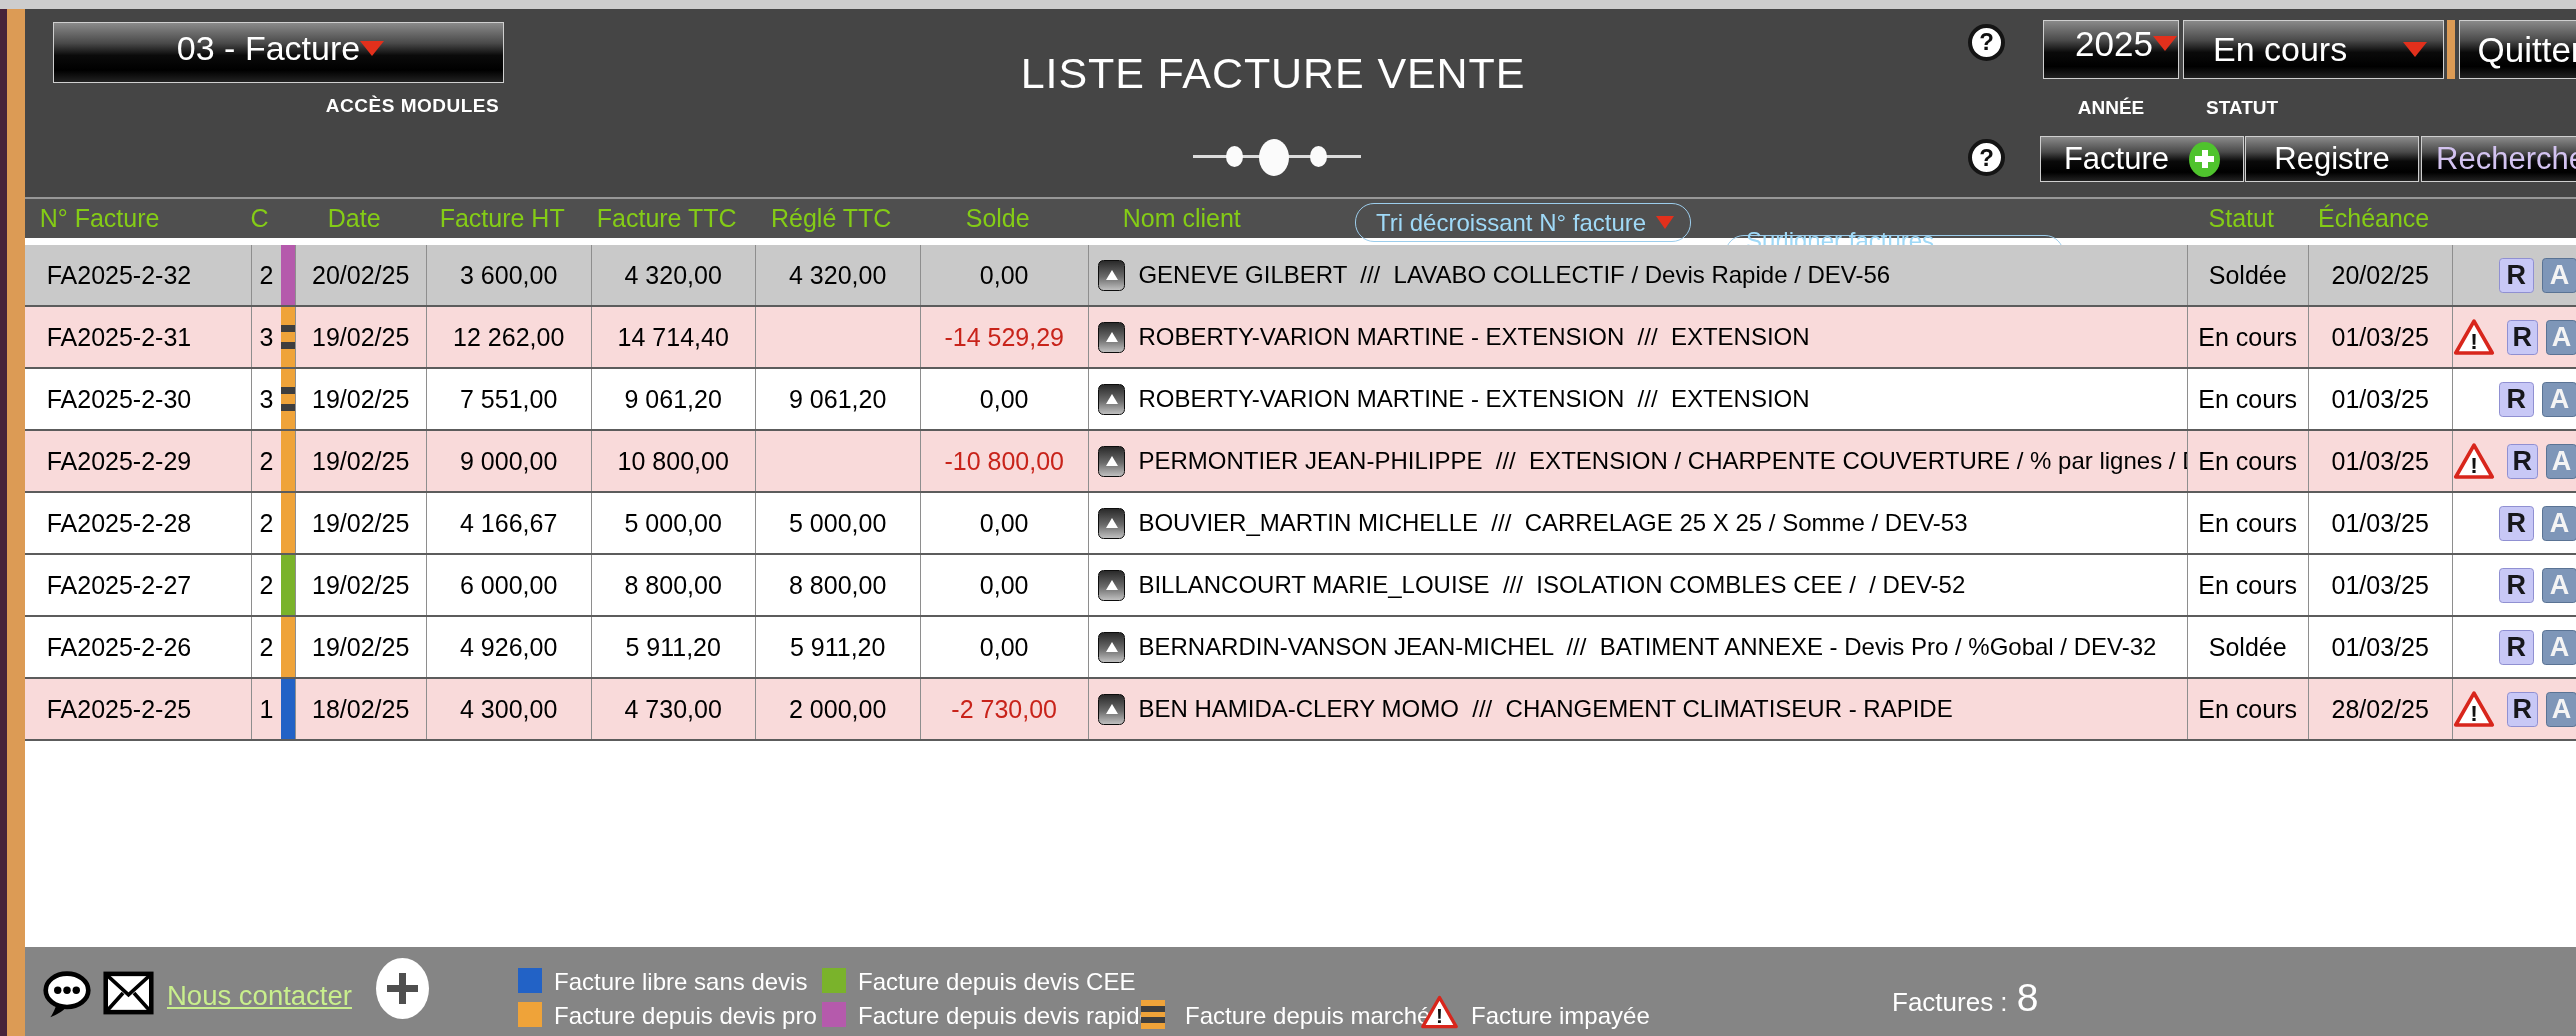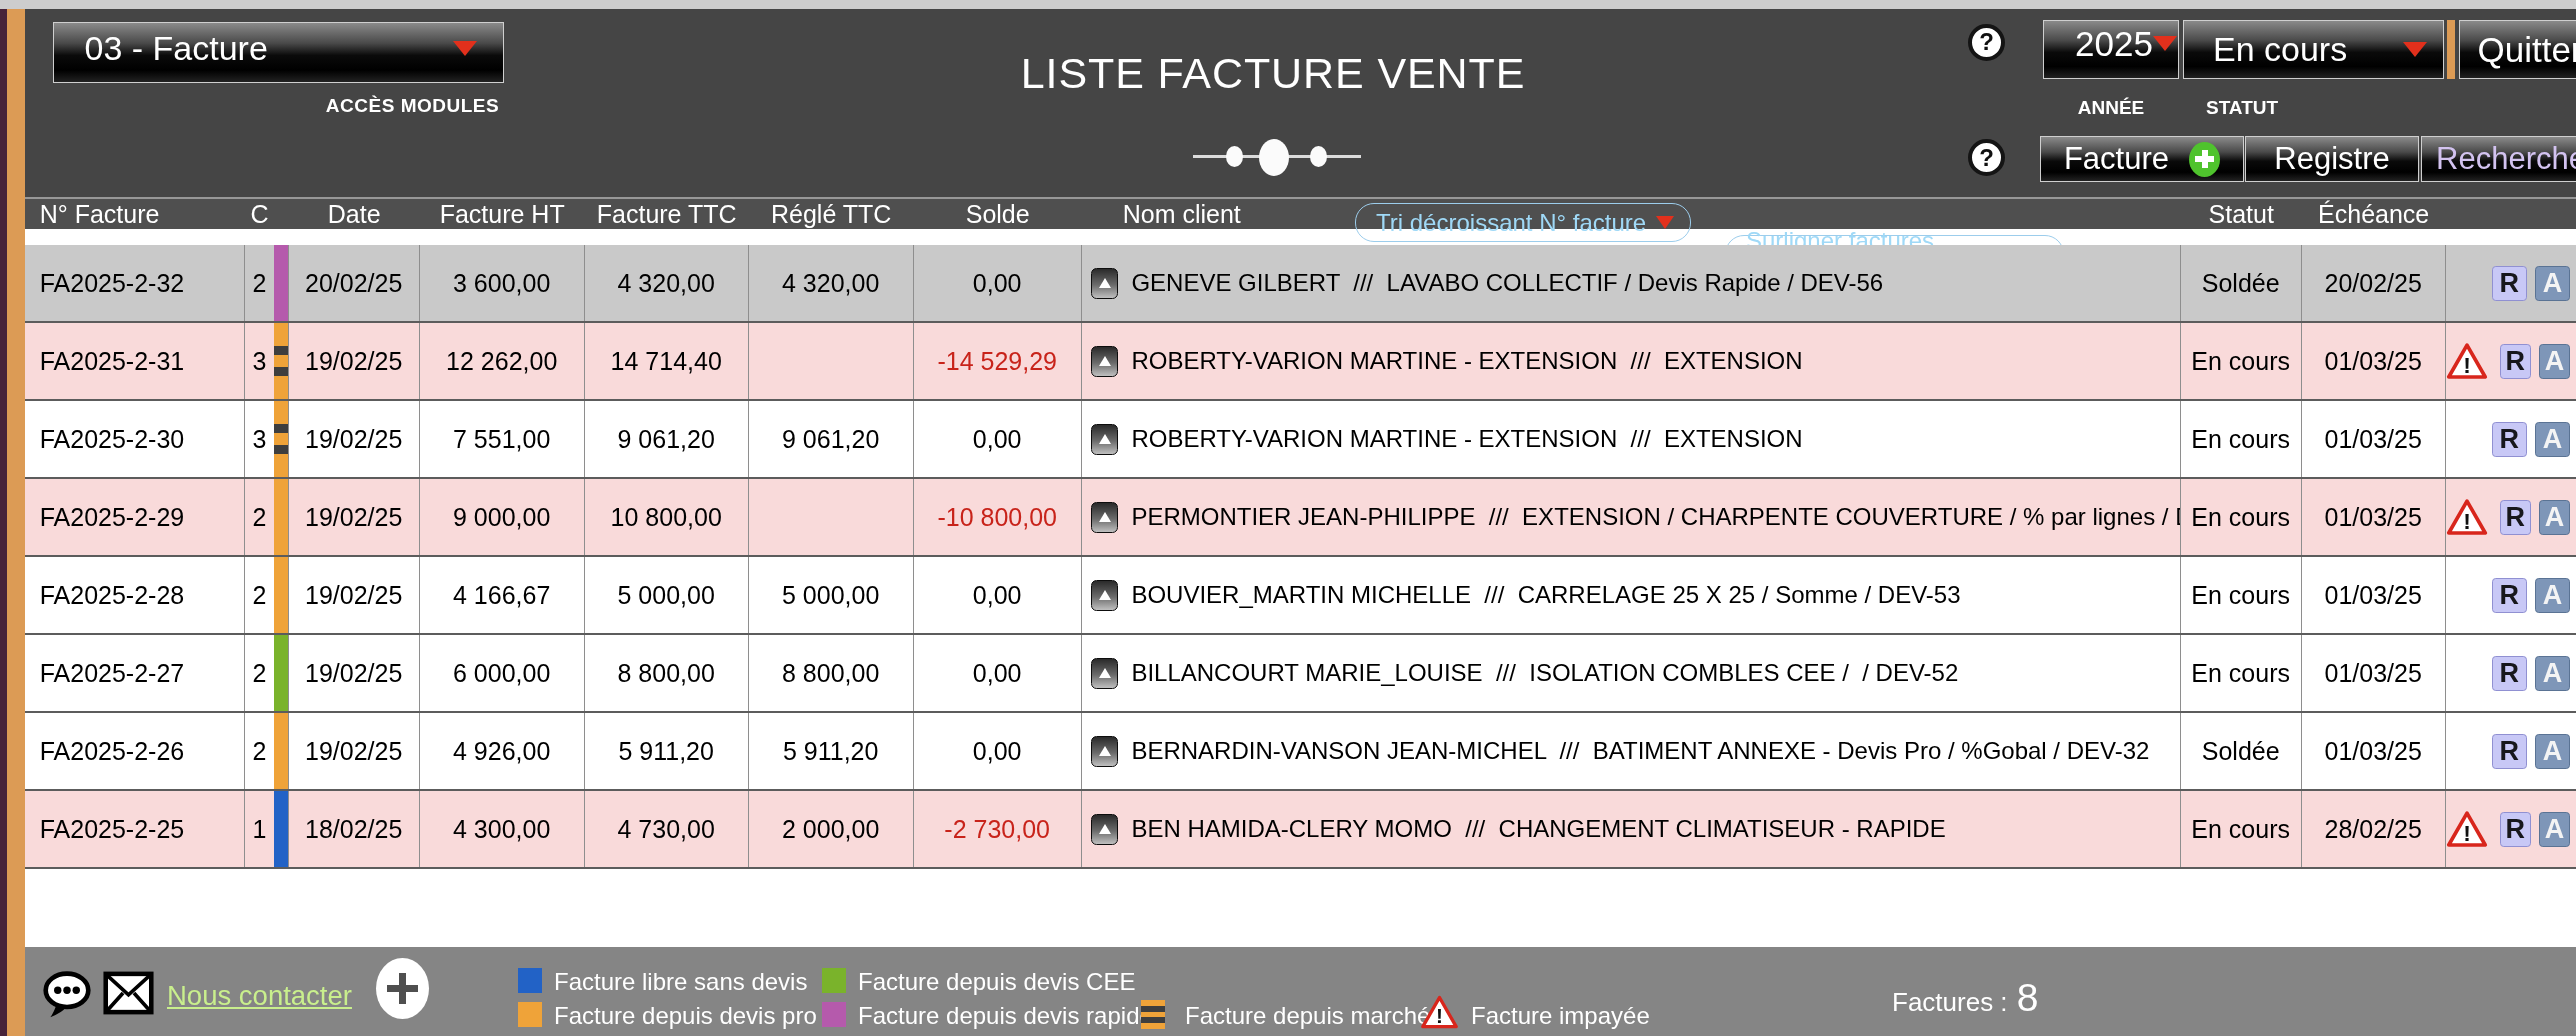--- a/index.html
+++ b/index.html
@@ -16,21 +16,21 @@
   
   .hero { position:absolute; top:9.2px; left:25px; width:2551px; height:188px; background:#454545; }
 
   .dk {
     background: linear-gradient(180deg,#8a8a8a 0%,#4a4a4a 34%,#0a0a0a 55%,#000 80%,#222 100%);
     border: 1.8px solid #cfcfcf; color: #fff;
   }
   .caret { width:0; height:0; border-left:12px solid transparent; border-right:12px solid transparent; border-top:15.6px solid #e2301c; }
   .caret.sm { border-left-width:9.2px; border-right-width:9.2px; border-top-width:13px; }
 
-  .module-dd { position:absolute; top:13px; left:27.5px; width:451px; height:61px; display:flex; align-items:center; font-size:34px; padding:0 26px 8px 31px; justify-content:space-between; }
+  .module-dd { position:absolute; top:13px; left:27.5px; width:451px; height:61px; display:flex; align-items:center; font-size:34px; padding:0 26px 8px 31px; justify-content:center; }
   .acces-label { position:absolute; top:86px; left:268px; width:239px; text-align:center; color:#fff; font-size:19px; font-weight:bold; letter-spacing:0.5px; }
 
   .page-title { position:absolute; top:40px; left:917px; width:662px; text-align:center; color:#fff; font-size:43px; letter-spacing:0.9px; white-space:nowrap; }
 
   .slider { position:absolute; top:128px; left:1168px; width:168px; height:40px; }
   .slider .line { position:absolute; top:17.4px; left:0; width:168px; height:3.7px; background:#dcdcdc; }
   .slider .dot  { position:absolute; background:#fbfbfb; border-radius:50%; }
   .dot-l { top:9.2px; left:33px;  width:17.4px; height:21px; }
   .dot-m { top:1.8px;  left:66px;  width:30px; height:37px; }
   .dot-r { top:9.2px; left:117px; width:17.4px; height:21px; }
@@ -50,35 +50,35 @@
   .nav-btn { position:absolute; top:127px; height:46px; display:flex; align-items:center; justify-content:center; font-size:31px; }
   .btn-facture   { left:2015px; width:204px; gap:20px; }
   .btn-registre  { left:2220px; width:174px; }
   .btn-recherche { left:2396px; width:180px; color:#d3c3f0; }
   .plus-green { width:31px; height:35px; background:#4fc32d; border-radius:50%; position:relative; }
   .plus-green::before { content:""; position:absolute; left:6.4px; top:14.7px; width:18.3px; height:5.5px; background:#fff; }
   .plus-green::after  { content:""; position:absolute; left:13px; top:8.3px; width:5.5px; height:18.3px; background:#fff; }
 
   
   .grid { display:grid; grid-template-columns:220px 29px 14.7px 131px 165px 164px 165px 168px 1099px 121px 144px 129px; }
-  .thead { position:absolute; top:197px; left:25px; width:2551px; height:32px; background:#4f4f4f; border-top:2.8px solid #979797;
-           align-items:center; color:#ffffff; font-size:25px; }
+  .thead { position:absolute; top:197px; left:25px; width:2551px; height:41px; background:#4f4f4f; border-top:2.8px solid #979797;
+           align-items:center; color:#84cc16; font-size:25px; }
   .th { display:flex; align-items:center; height:100%; }
   .th-left { padding-left:14.7px; }
   .th-c { justify-content:center; }
   .th-ctr { justify-content:center; }
   .th-client { padding-left:41px; }
 
   .pill { position:absolute; top:203px; height:39px; border:1.8px solid #9ccdec; border-radius:19px; background:transparent;
           display:flex; align-items:center; justify-content:space-between; padding:0 16.5px 0 20px; color:#9fd9f7; font-size:24px; }
   .pill-sort { left:1355px; width:336px; }
   .pill-hl   { left:1725px; width:339px;margin-top:32px; }
 
   .rows { position:absolute; top:245px; left:25px; width:2551px; }
-  .row { height:78px; background:#fff; border-bottom:2.8px solid #5c5c5c; font-size:25px; align-items:stretch; }
+  .row { height:62px; background:#fff; border-bottom:2.8px solid #5c5c5c; font-size:25px; align-items:stretch;padding-left:7px; }
   .row[data-shade="gray"] { background:#c9c9c9; }
   .row[data-shade="pink"] { background:#f9dada; }
   .cell { display:flex; align-items:center; height:100%; border-right:1.8px solid #8e8e8e; }
   .c-num { padding-left:14.7px; }
   .c-c { justify-content:center; border-right:none; }
   .c-bar { border-right:1.8px solid #8e8e8e; }
   .c-bar[data-type="libre"]  { background:#2262c6; }
   .c-bar[data-type="pro"]    { background:#efa339; }
   .c-bar[data-type="cee"]    { background:#7ab32b; }
   .c-bar[data-type="rapide"] { background:#b55aac; }

